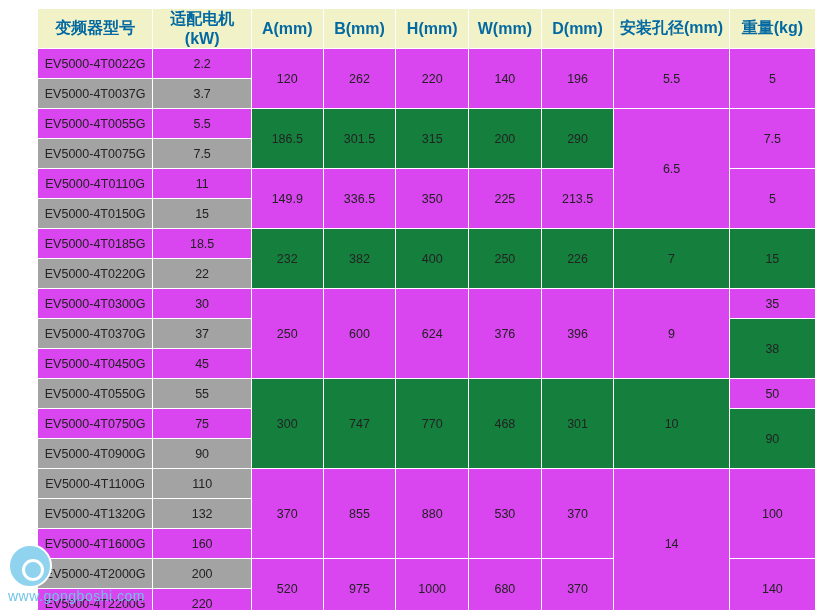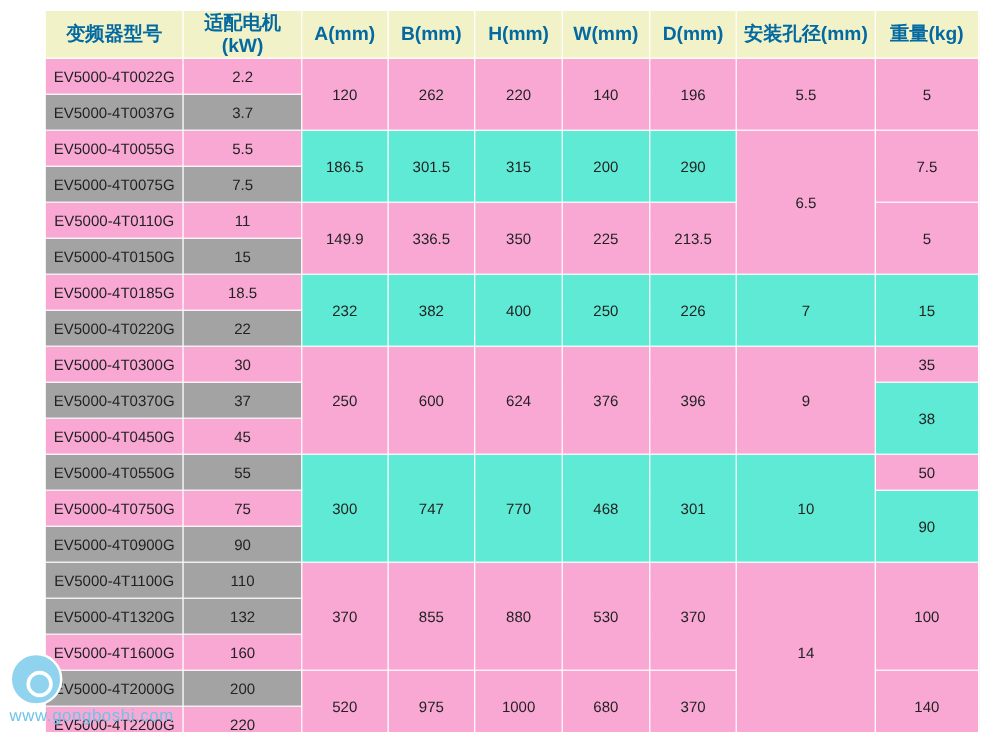--- a/index.html
+++ b/index.html
@@ -42,23 +42,23 @@
   col.c-power { width: 95px; }
   col.c-a { width: 69px; }
   col.c-b { width: 70px; }
   col.c-h { width: 70px; }
   col.c-w { width: 70px; }
   col.c-d { width: 70px; }
   col.c-hole { width: 111px; }
   col.c-weight { width: 83px; }
 
   
-  .tint-yellow { background: #f9a8d4; }
+  .tint-yellow { background: #d946ef; }
   .tint-white  { background: #a3a3a3; }
-  .tint-plain  { background: #5eead4; }
+  .tint-plain  { background: #15803d; }
 
   
   .watermark {
     position: absolute;
     left: 6px;
     bottom: 2px;
     width: 190px;
     height: 66px;
     pointer-events: none;
   }

